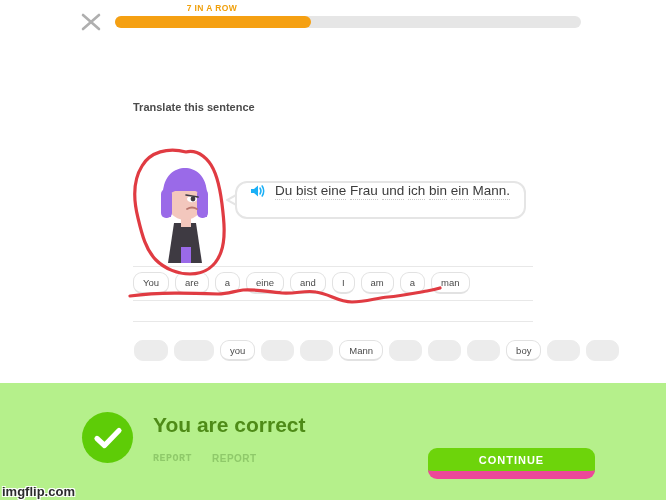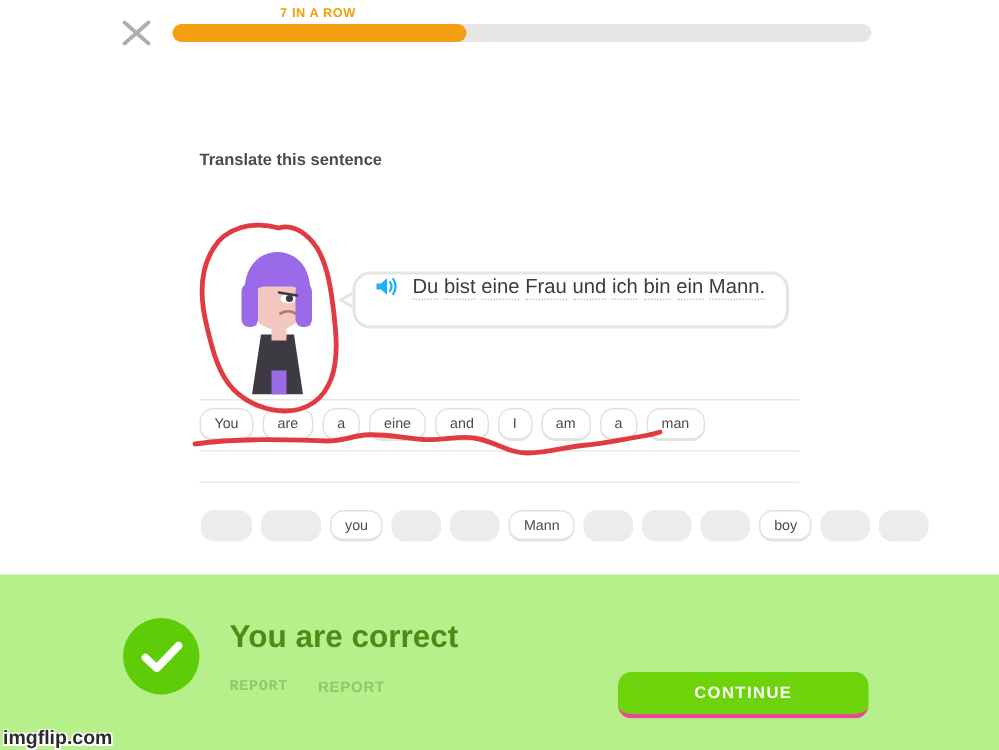--- a/index.html
+++ b/index.html
@@ -230,27 +230,27 @@
     left: 212px;
     top: 453px;
     font-size: 10px;
     font-weight: bold;
     letter-spacing: 0.5px;
     color: #8fc96a;
     cursor: pointer;
   }
   .continue-btn {
     position: absolute;
-    left: 412px;
+    left: 428px;
     top: 448px;
     width: 167px;
     height: 31px;
     background: #6dd40b;
     border: none;
-    border-bottom: 3px solid #ec4899;
+    border-bottom: 8px solid #ec4899;
     border-radius: 9px;
     color: #ffffff;
     font-family: "Liberation Sans", sans-serif;
     font-size: 11px;
     font-weight: bold;
     letter-spacing: 1px;
     cursor: pointer;
   }
 
   

